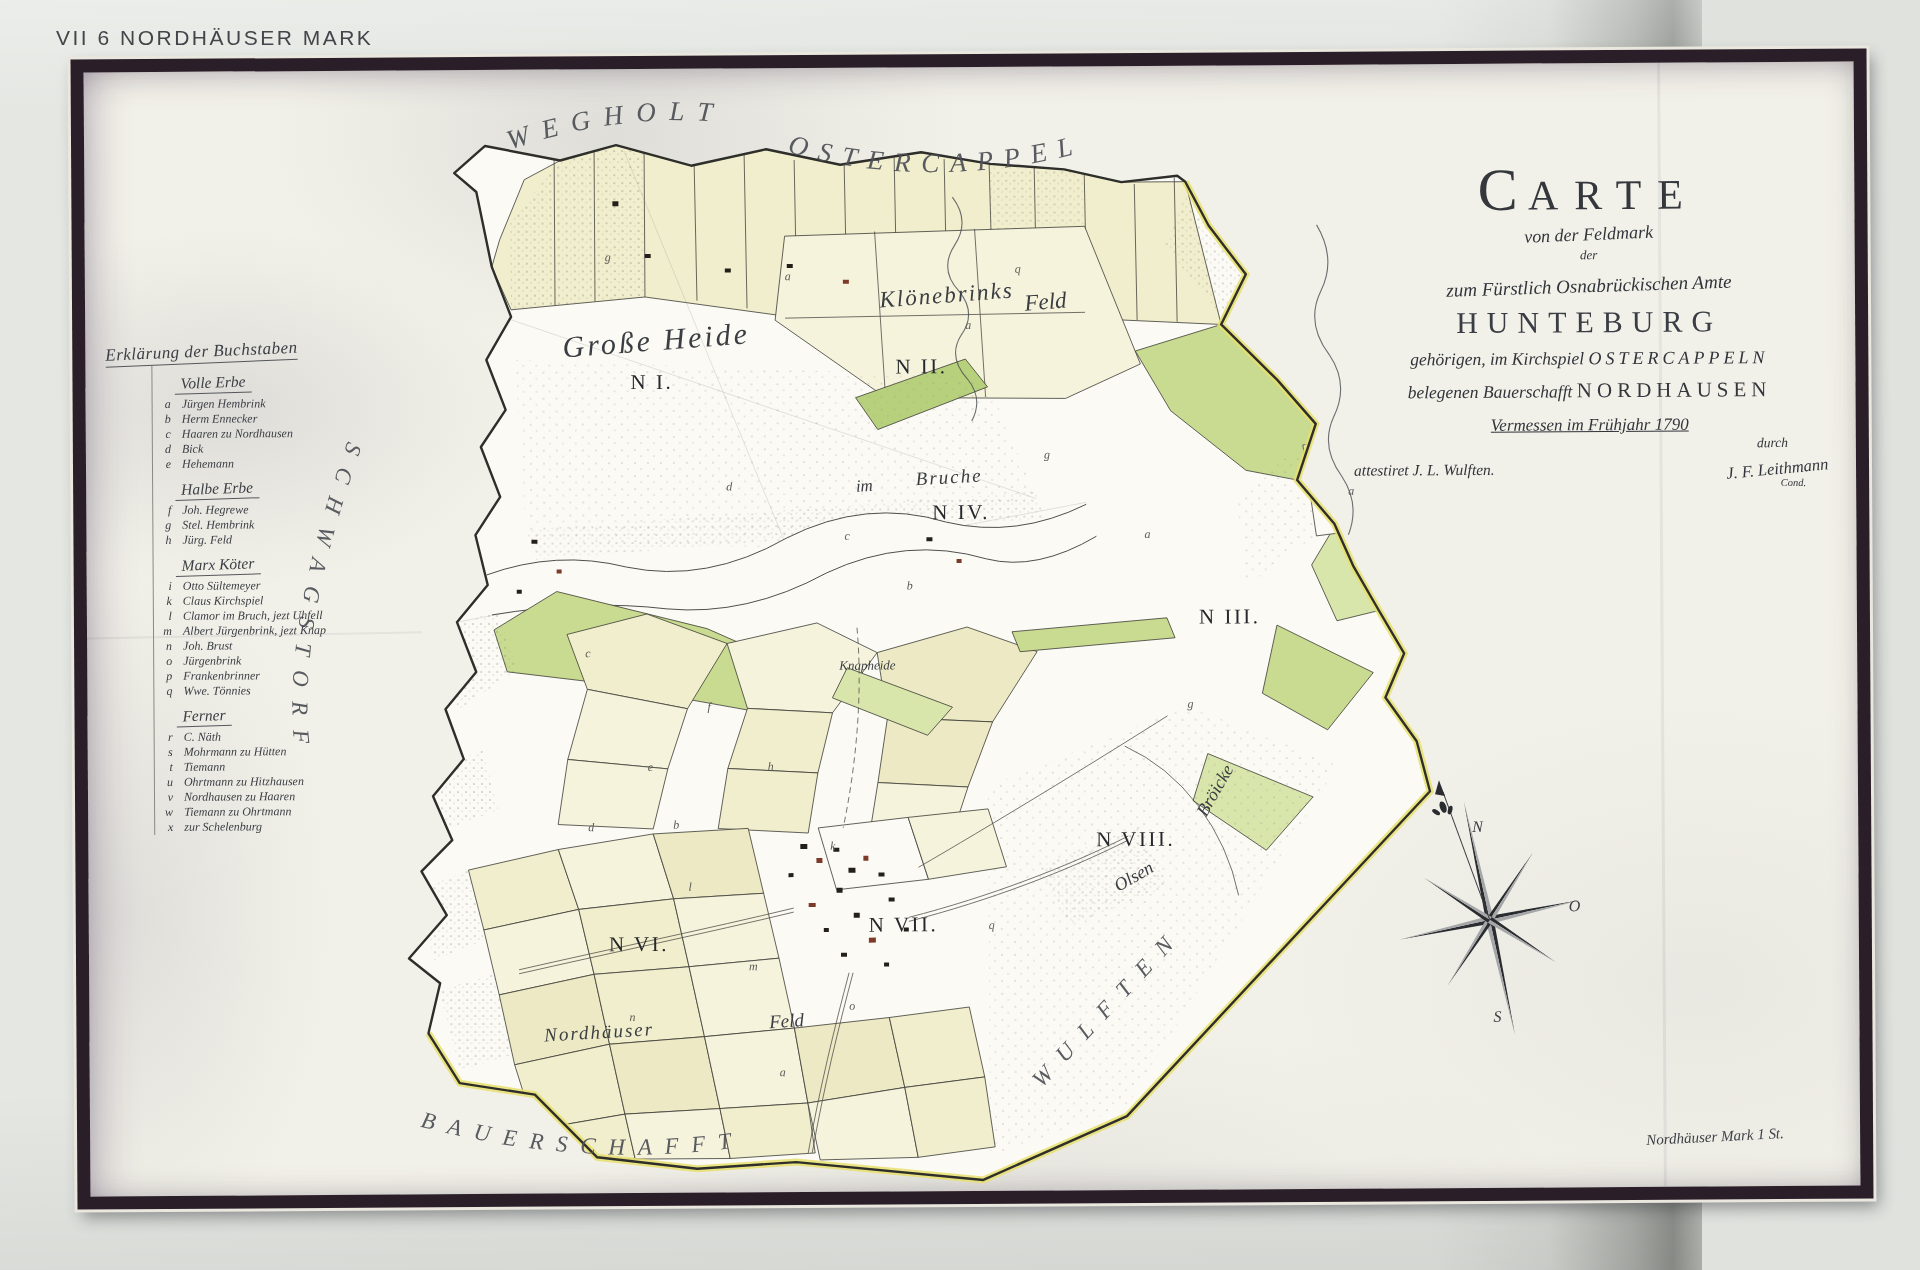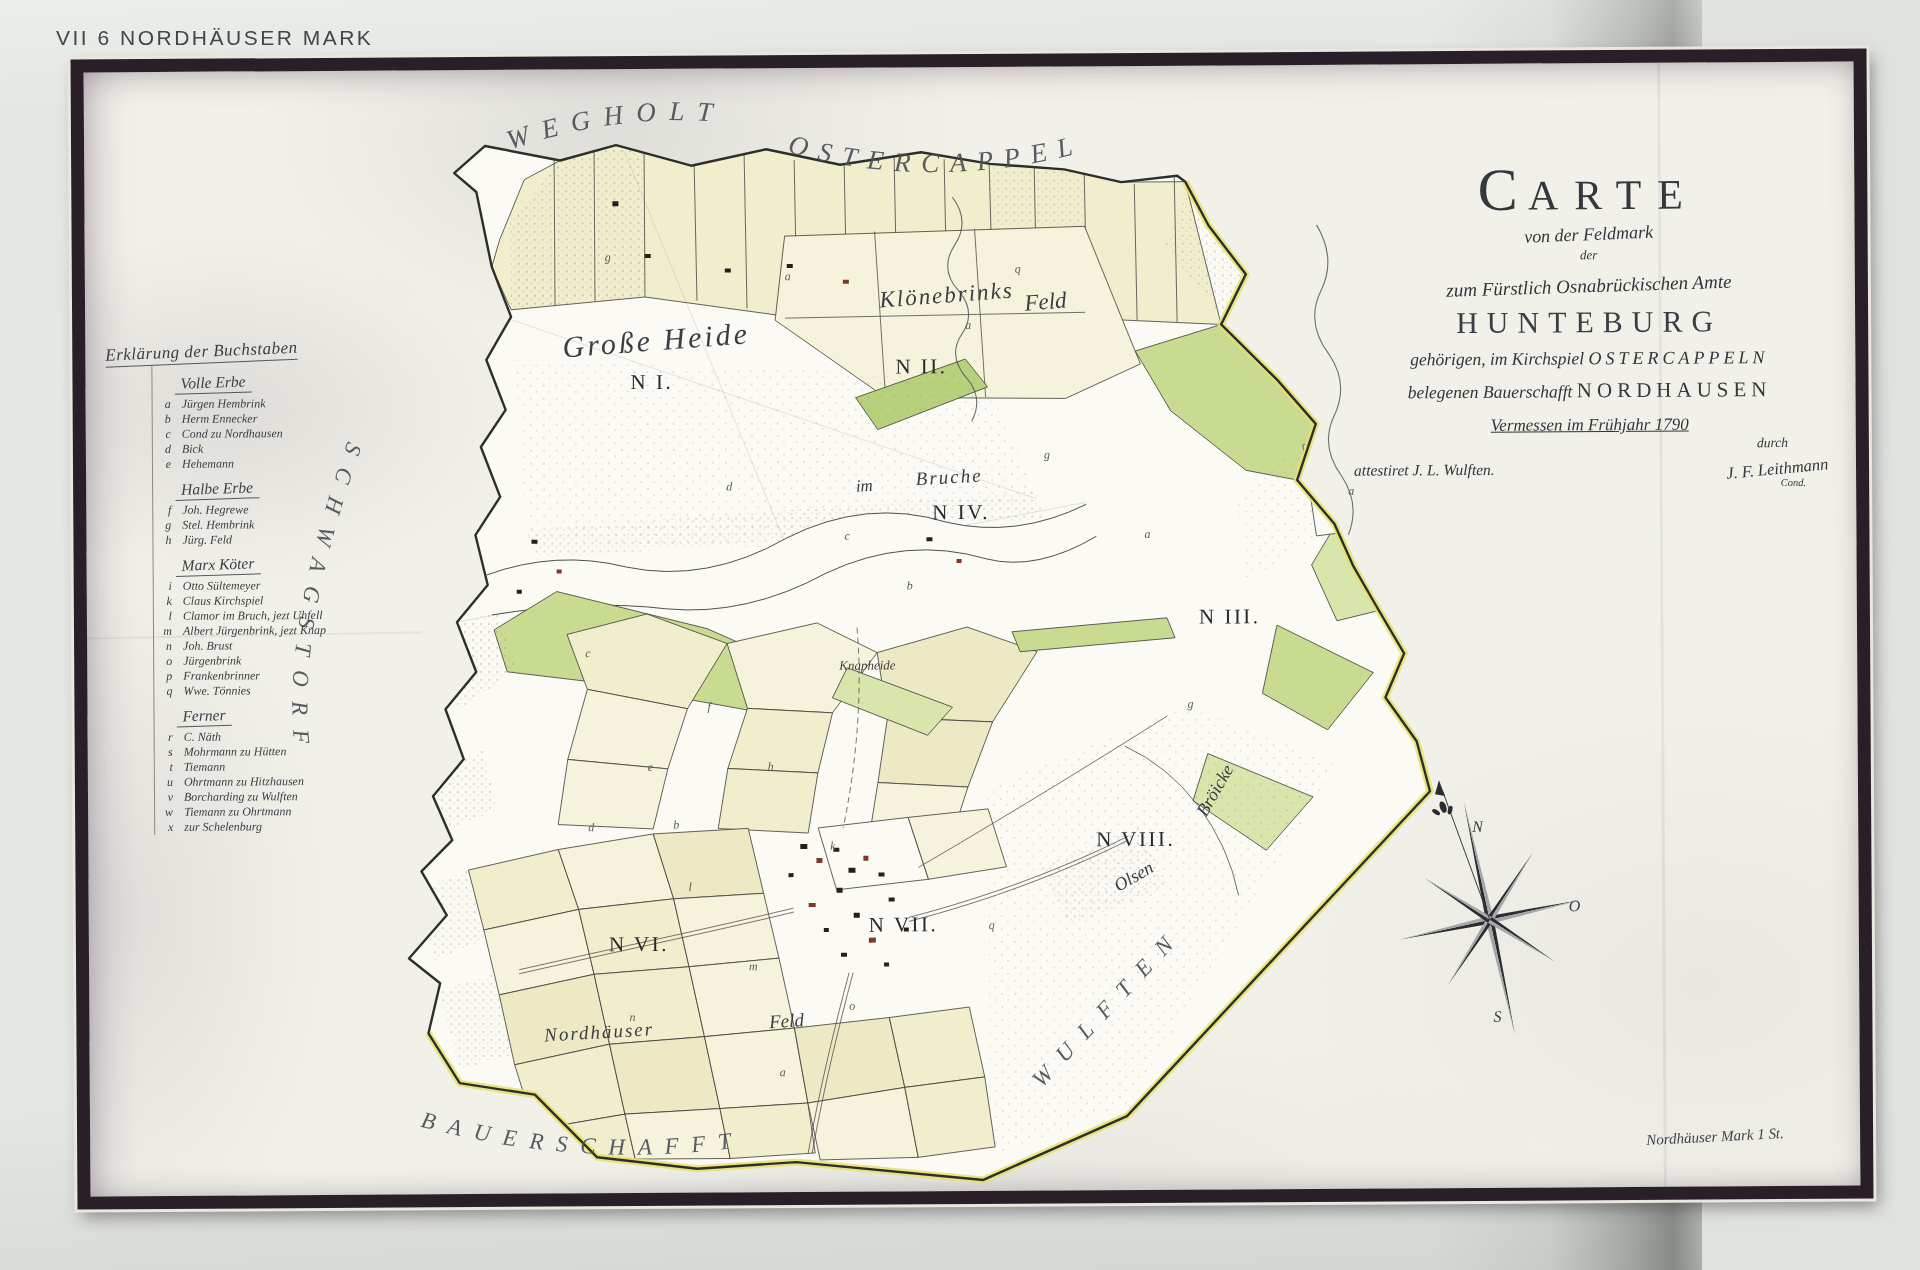--- a/index.html
+++ b/index.html
@@ -368,21 +368,21 @@
       <div class="legend">
         <div class="legend-title">Erklärung der Buchstaben</div>
         <div class="lg-body" id="legendGroups"><div class="lg-head">Volle Erbe</div><div class="lg-row">
               <span class="lg-letter">a</span>
               <span class="lg-name">Jürgen Hembrink</span>
             </div><div class="lg-row">
               <span class="lg-letter">b</span>
               <span class="lg-name">Herm Ennecker</span>
             </div><div class="lg-row">
               <span class="lg-letter">c</span>
-              <span class="lg-name">Cond zu Nordhausen</span>
+              <span class="lg-name">Haaren zu Nordhausen</span>
             </div><div class="lg-row">
               <span class="lg-letter">d</span>
               <span class="lg-name">Bick</span>
             </div><div class="lg-row">
               <span class="lg-letter">e</span>
               <span class="lg-name">Hehemann</span>
             </div><div class="lg-head">Halbe Erbe</div><div class="lg-row">
               <span class="lg-letter">f</span>
               <span class="lg-name">Joh. Hegrewe</span>
             </div><div class="lg-row">
@@ -422,21 +422,21 @@
               <span class="lg-letter">s</span>
               <span class="lg-name">Mohrmann zu Hütten</span>
             </div><div class="lg-row">
               <span class="lg-letter">t</span>
               <span class="lg-name">Tiemann</span>
             </div><div class="lg-row">
               <span class="lg-letter">u</span>
               <span class="lg-name">Ohrtmann zu Hitzhausen</span>
             </div><div class="lg-row">
               <span class="lg-letter">v</span>
-              <span class="lg-name">Borcharding zu Wulften</span>
+              <span class="lg-name">Nordhausen zu Haaren</span>
             </div><div class="lg-row">
               <span class="lg-letter">w</span>
               <span class="lg-name">Tiemann zu Ohrtmann</span>
             </div><div class="lg-row">
               <span class="lg-letter">x</span>
               <span class="lg-name">zur Schelenburg</span>
             </div></div>
       </div>
 
       <div class="titleblock">

